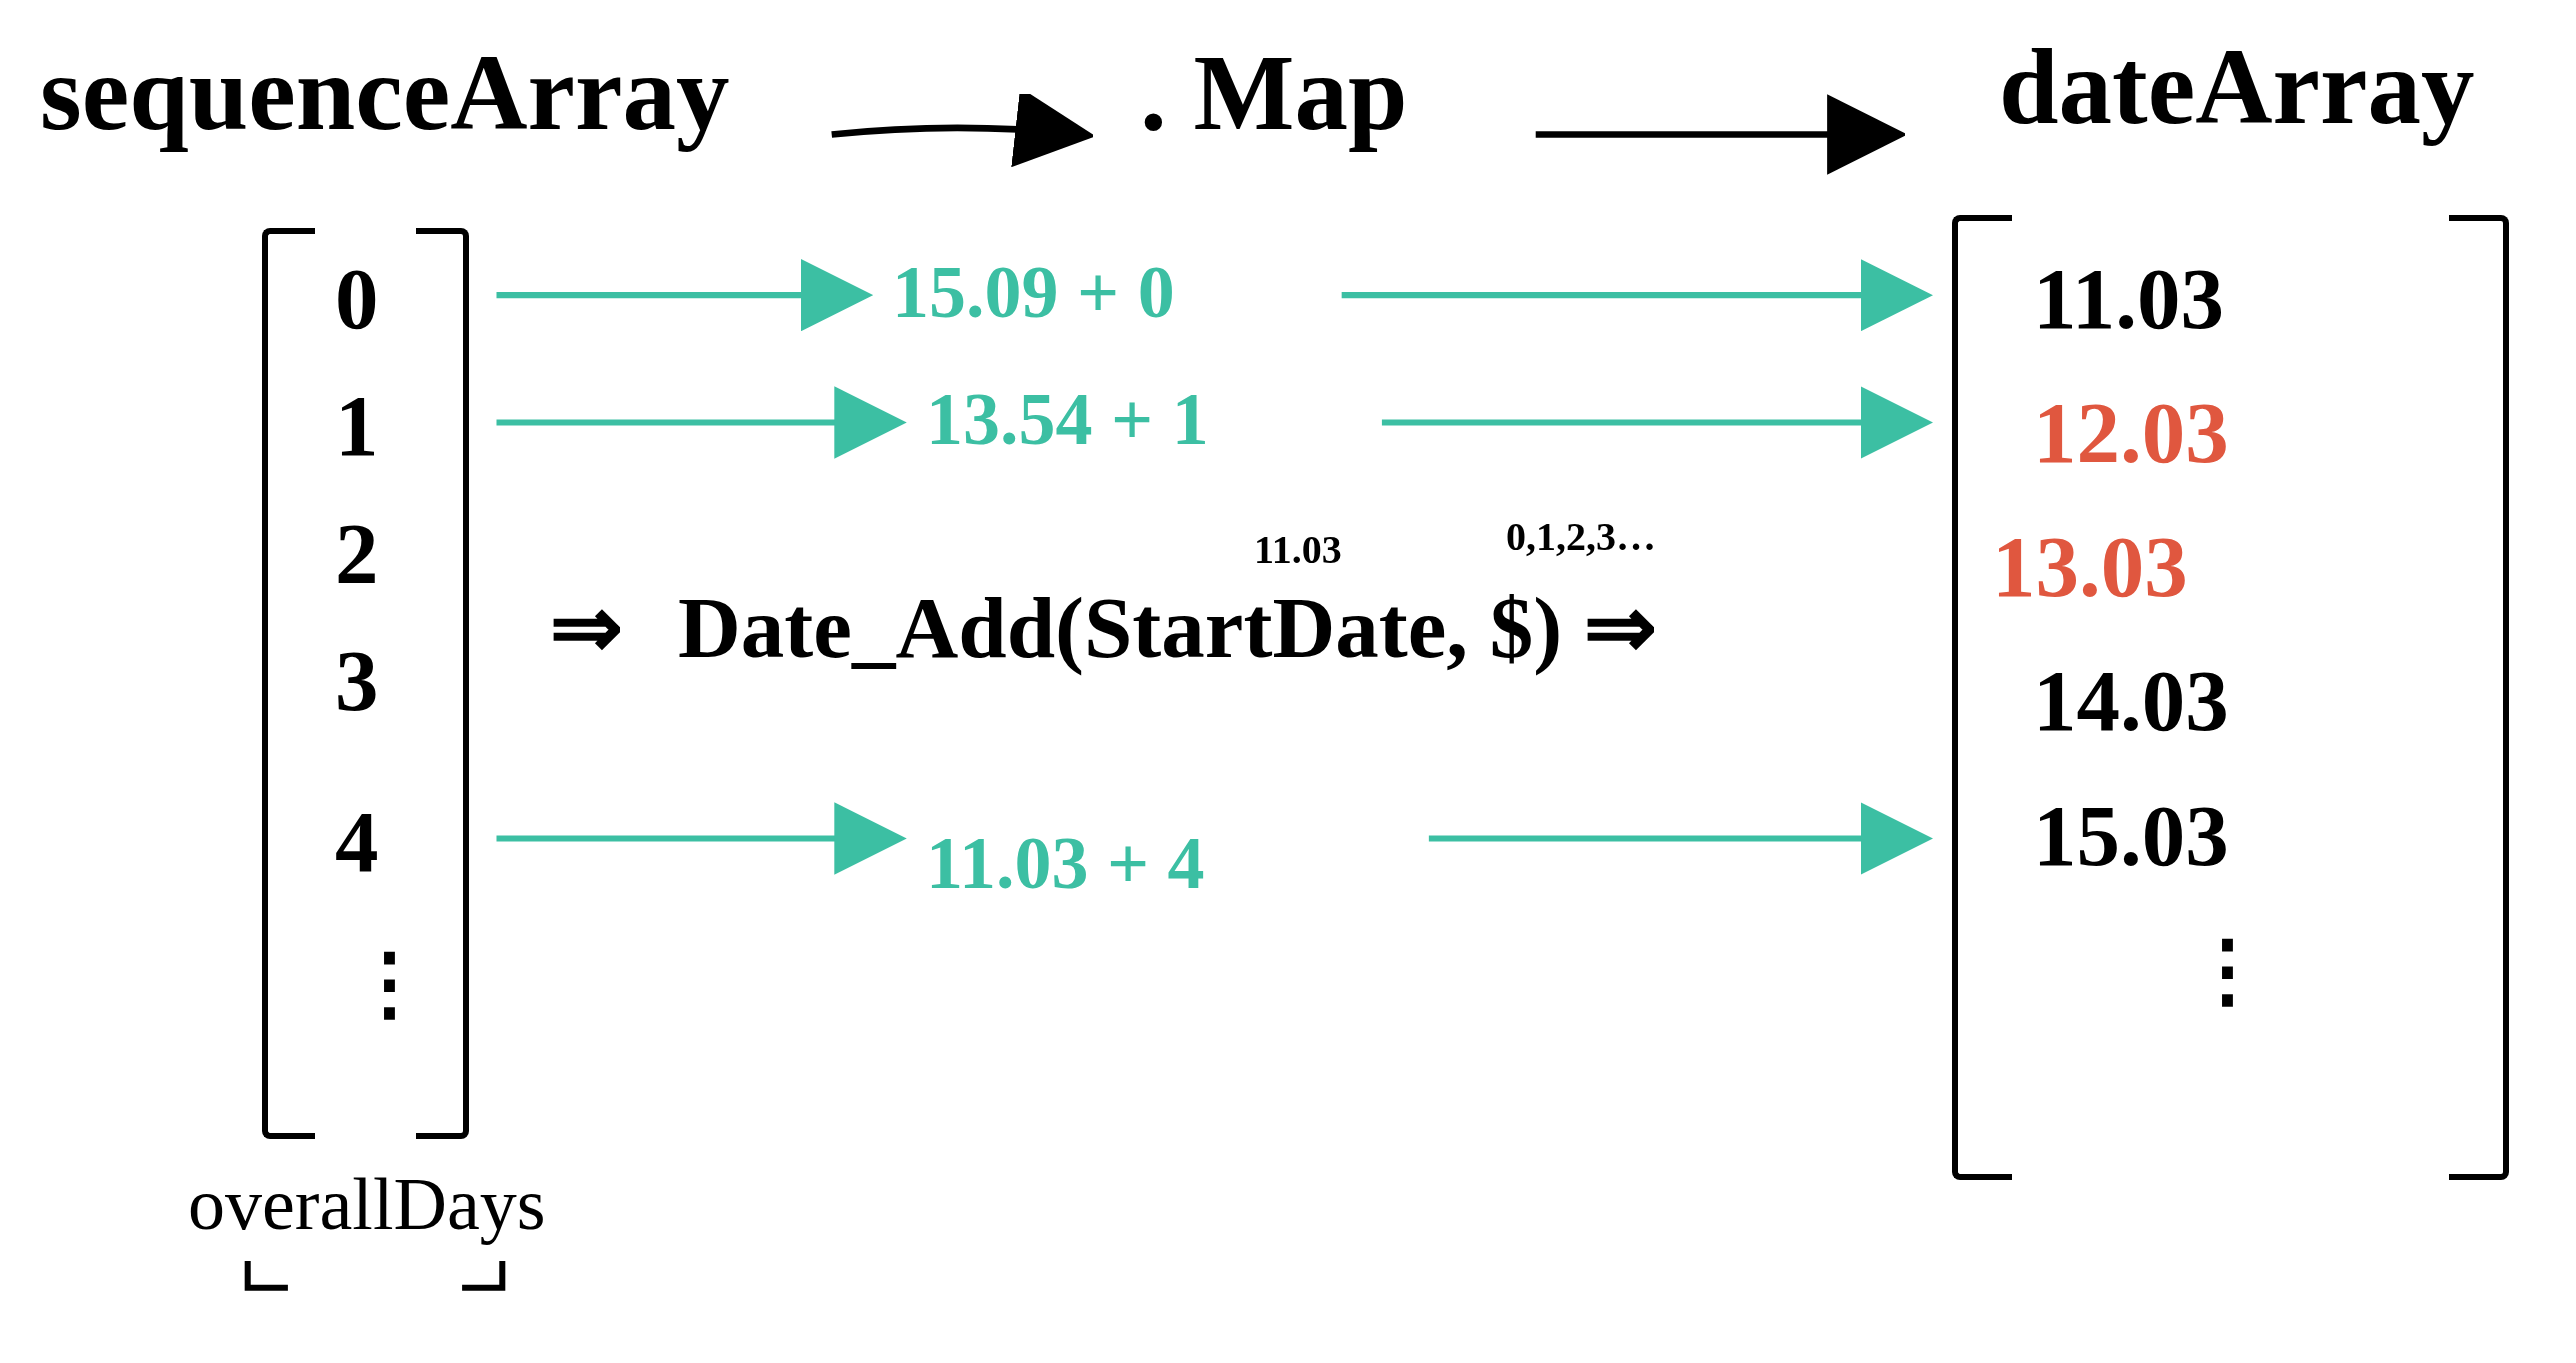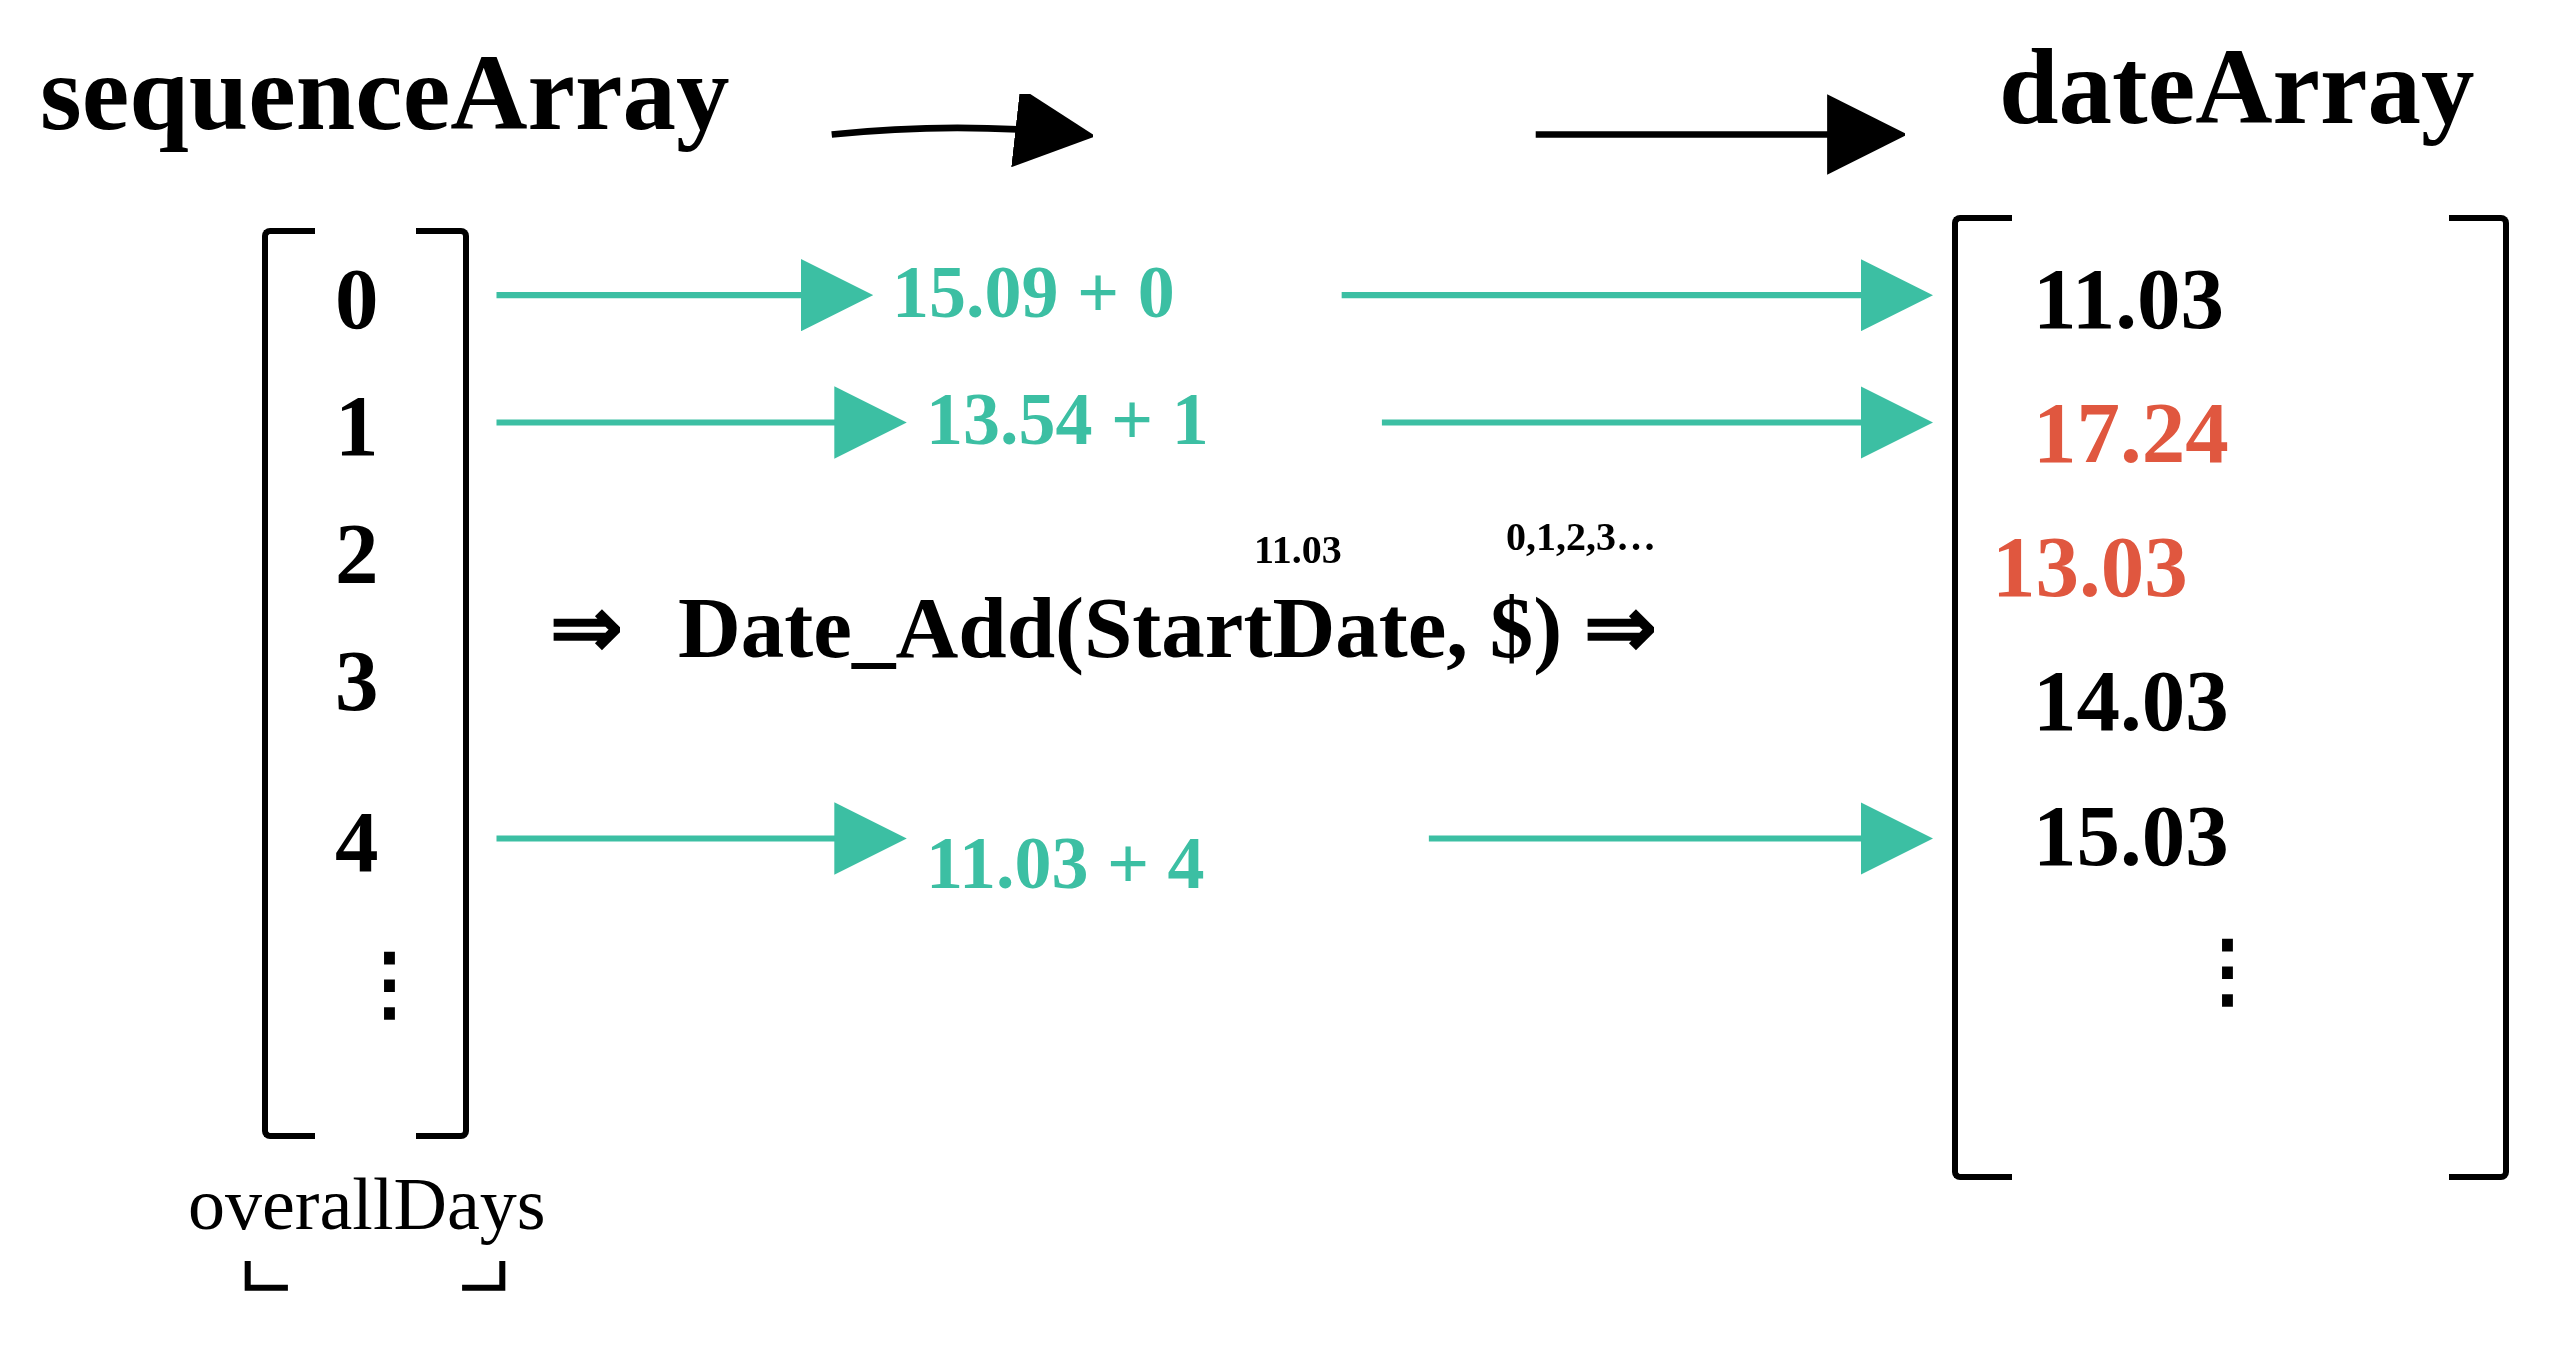--- a/index.html
+++ b/index.html
@@ -58,20 +58,21 @@
     position: absolute;
   }
 </style>
 </head>
 <body>
 
 <div class="stage">
 
   <div class="txt big-title" style="left:40px; top:40px;">sequenceArray</div>
 
+  <div class="txt big-title" style="left:1140px; top:40px;">. Map</div>
 
   <div class="txt big-title" style="left:1999px; top:34px;">dateArray</div>
 
   <svg class="arrow-svg" style="left:825px; top:94px;" width="268" height="81" viewBox="0 0 400 120">
     <defs>
       <marker id="ah-black" viewBox="0 0 10 10" refX="8" refY="5" markerWidth="12" markerHeight="12" orient="auto">
         <path d="M0,0 L10,5 L0,10 z" fill="#000"></path>
       </marker>
     </defs>
     <path d="M10,60 Q200,40 380,60" stroke="#000" stroke-width="10" fill="none" marker-end="url(#ah-black)"></path>
@@ -125,20 +126,20 @@
   <div class="txt formula" style="left:550px; top:584px;">⇒</div>
   <div class="txt formula" style="left:678px; top:584px;">Date_Add(StartDate, $) ⇒</div>
 
   <div class="txt small-ann" style="left:1254px; top:530px;">11.03</div>
   <div class="txt small-ann" style="left:1506px; top:517px;">0,1,2,3…</div>
 
   <div class="bracket" style="left:1952px; top:215px; width:54px; height:953px;"></div>
   <div class="bracket right" style="left:2449px; top:215px; width:54px; height:953px;"></div>
 
   <div class="txt date-val" style="left:2033px; top:255px;">11.03</div>
-  <div class="txt date-val red" style="left:2033px; top:389px;">17.24</div>
+  <div class="txt date-val red" style="left:2033px; top:389px;">12.03</div>
   <div class="txt date-val red" style="left:1992px; top:523px;">13.03</div>
   <div class="txt date-val" style="left:2033px; top:657px;">14.03</div>
   <div class="txt date-val" style="left:2033px; top:792px;">15.03</div>
   <div class="vdots" style="left:2187px; top:953px;">⋮</div>
 
 </div>
 
 
 </body></html>

